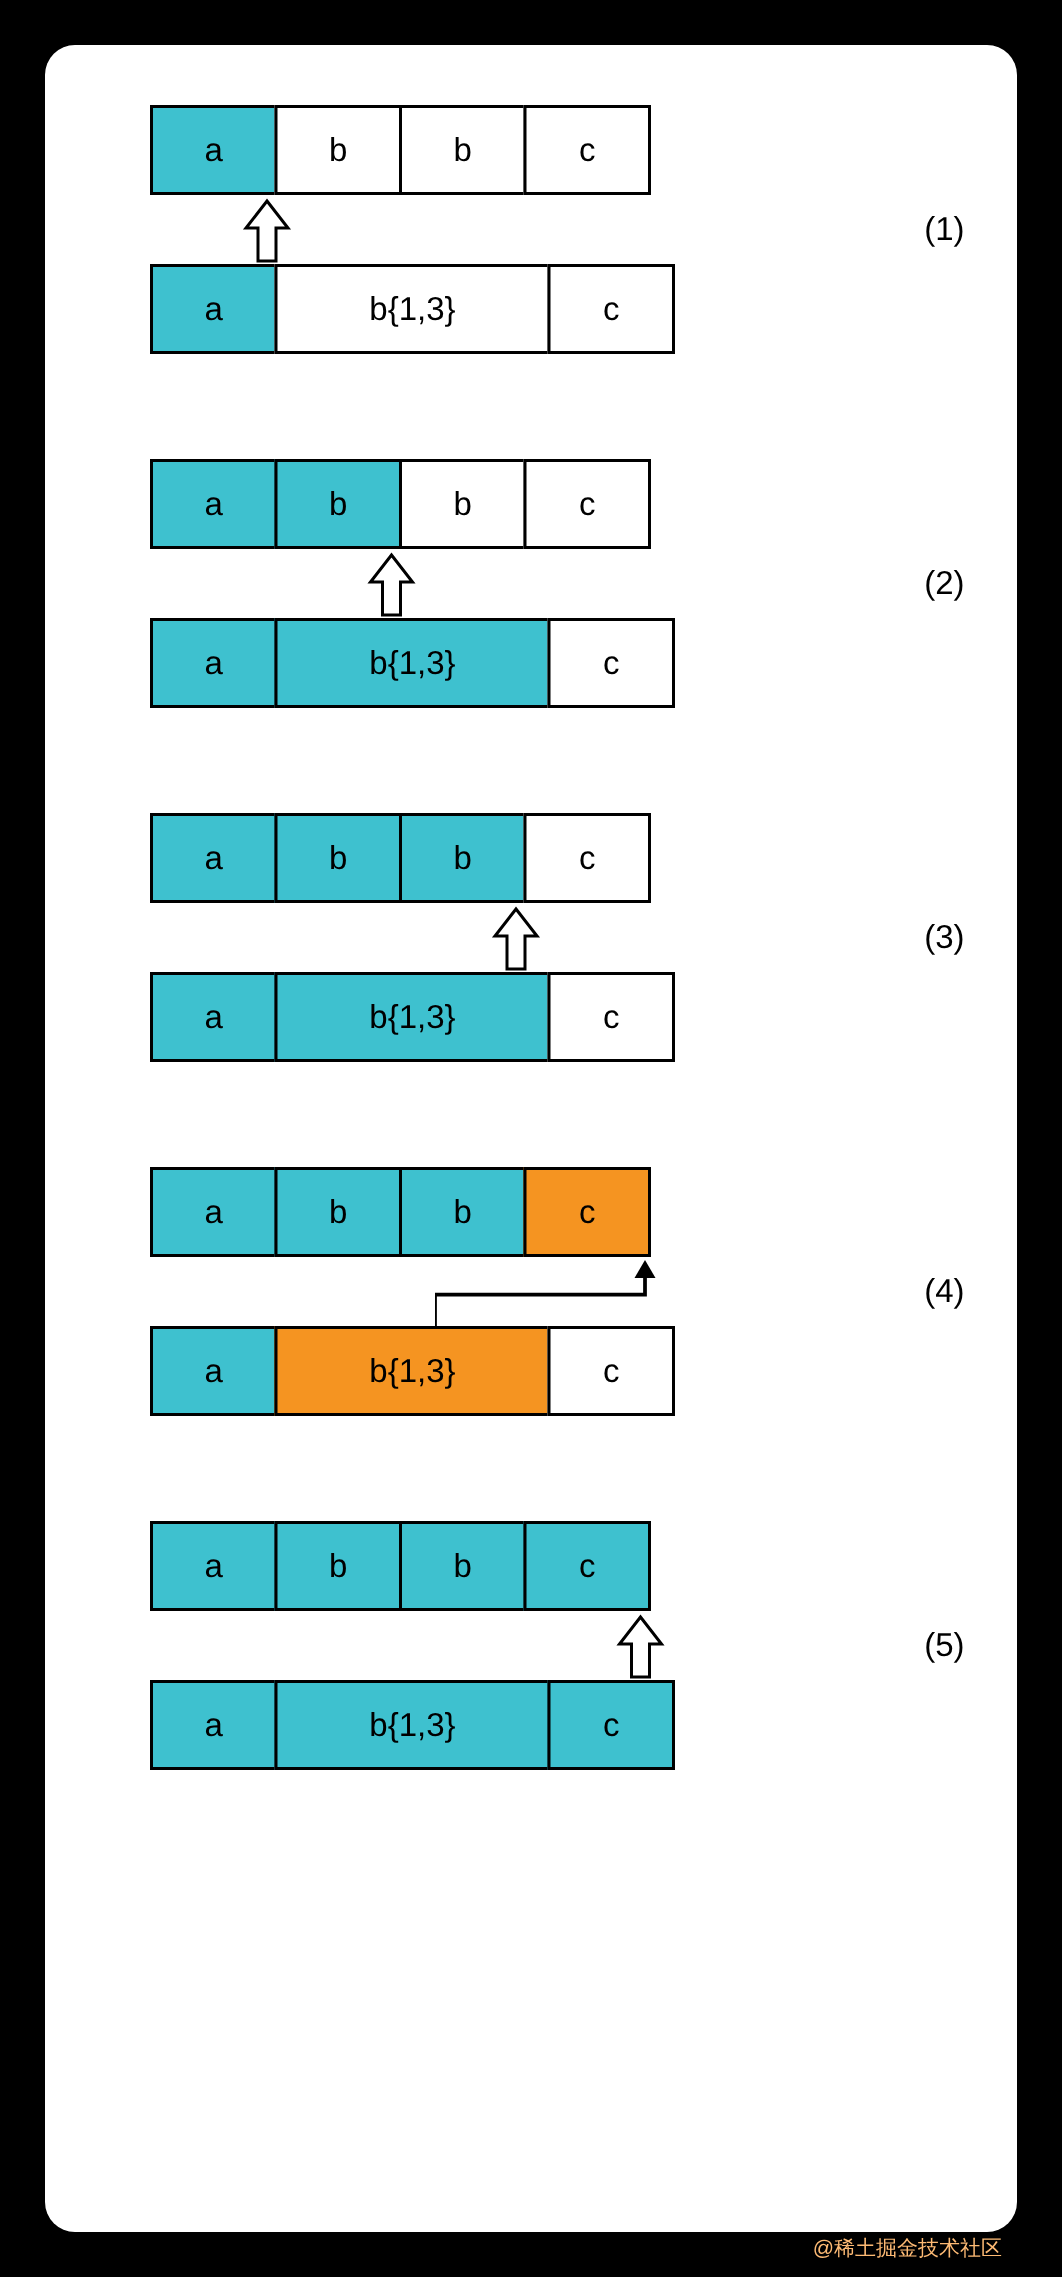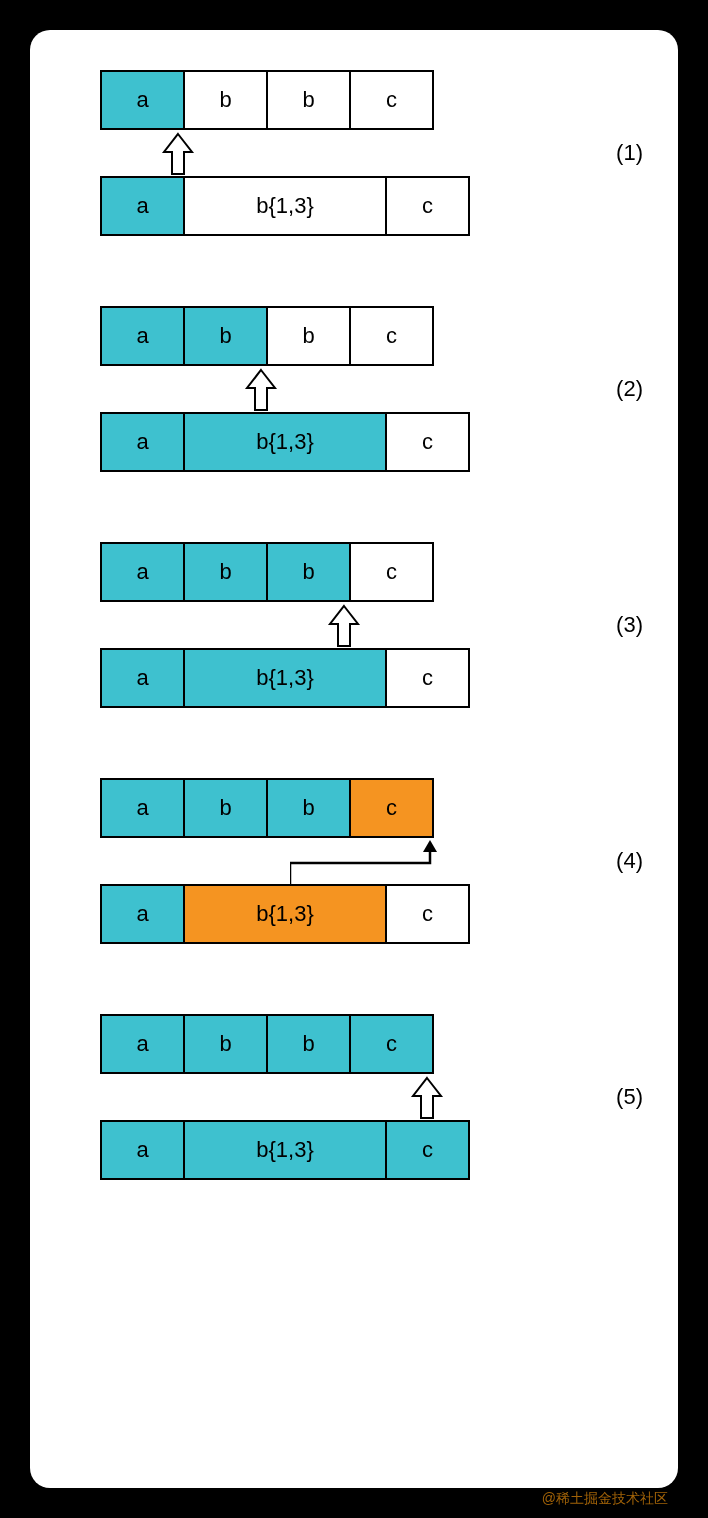--- a/index.html
+++ b/index.html
@@ -5,29 +5,29 @@
 *{box-sizing:border-box;margin:0;padding:0}
 body{background:#000;width:708px;height:1518px;font-family:Arial,sans-serif;position:relative}
 .card{background:#fff;border-radius:20px;position:absolute;left:30px;top:30px;width:648px;height:1458px;padding:40px 30px}
 .step{position:relative;margin-bottom:70px}
 .row{display:flex;margin-left:40px}
 .input-row{margin-bottom:20px}
 .pattern-row{margin-top:20px}
 .cell{border:2px solid #000;height:60px;display:flex;align-items:center;justify-content:center;font-size:22px;margin-left:-2px}
 .cell:first-child{margin-left:0}
 .w1{width:85px}
-.w2{width:204px}
+.w2{width:184px}
 .teal{background:#3ec1cf}
 .orange{background:#f59421}
 .white{background:#fff}
 .label{position:absolute;right:5px;top:50%;transform:translateY(-50%);font-size:22px}
 .arrow-up{position:absolute}
 .arrow-up svg{display:block}
 .connector{position:absolute}
-.watermark{position:absolute;right:40px;bottom:10px;color:#a16207;font-size:14px}
+.watermark{position:absolute;right:40px;bottom:10px;color:#fdba74;font-size:14px}
 </style>
 </head>
 <body>
 
 <div class="card">
 
 <div class="step">
   <div class="row input-row">
     <div class="cell w1 teal">a</div>
     <div class="cell w1 white">b</div>

